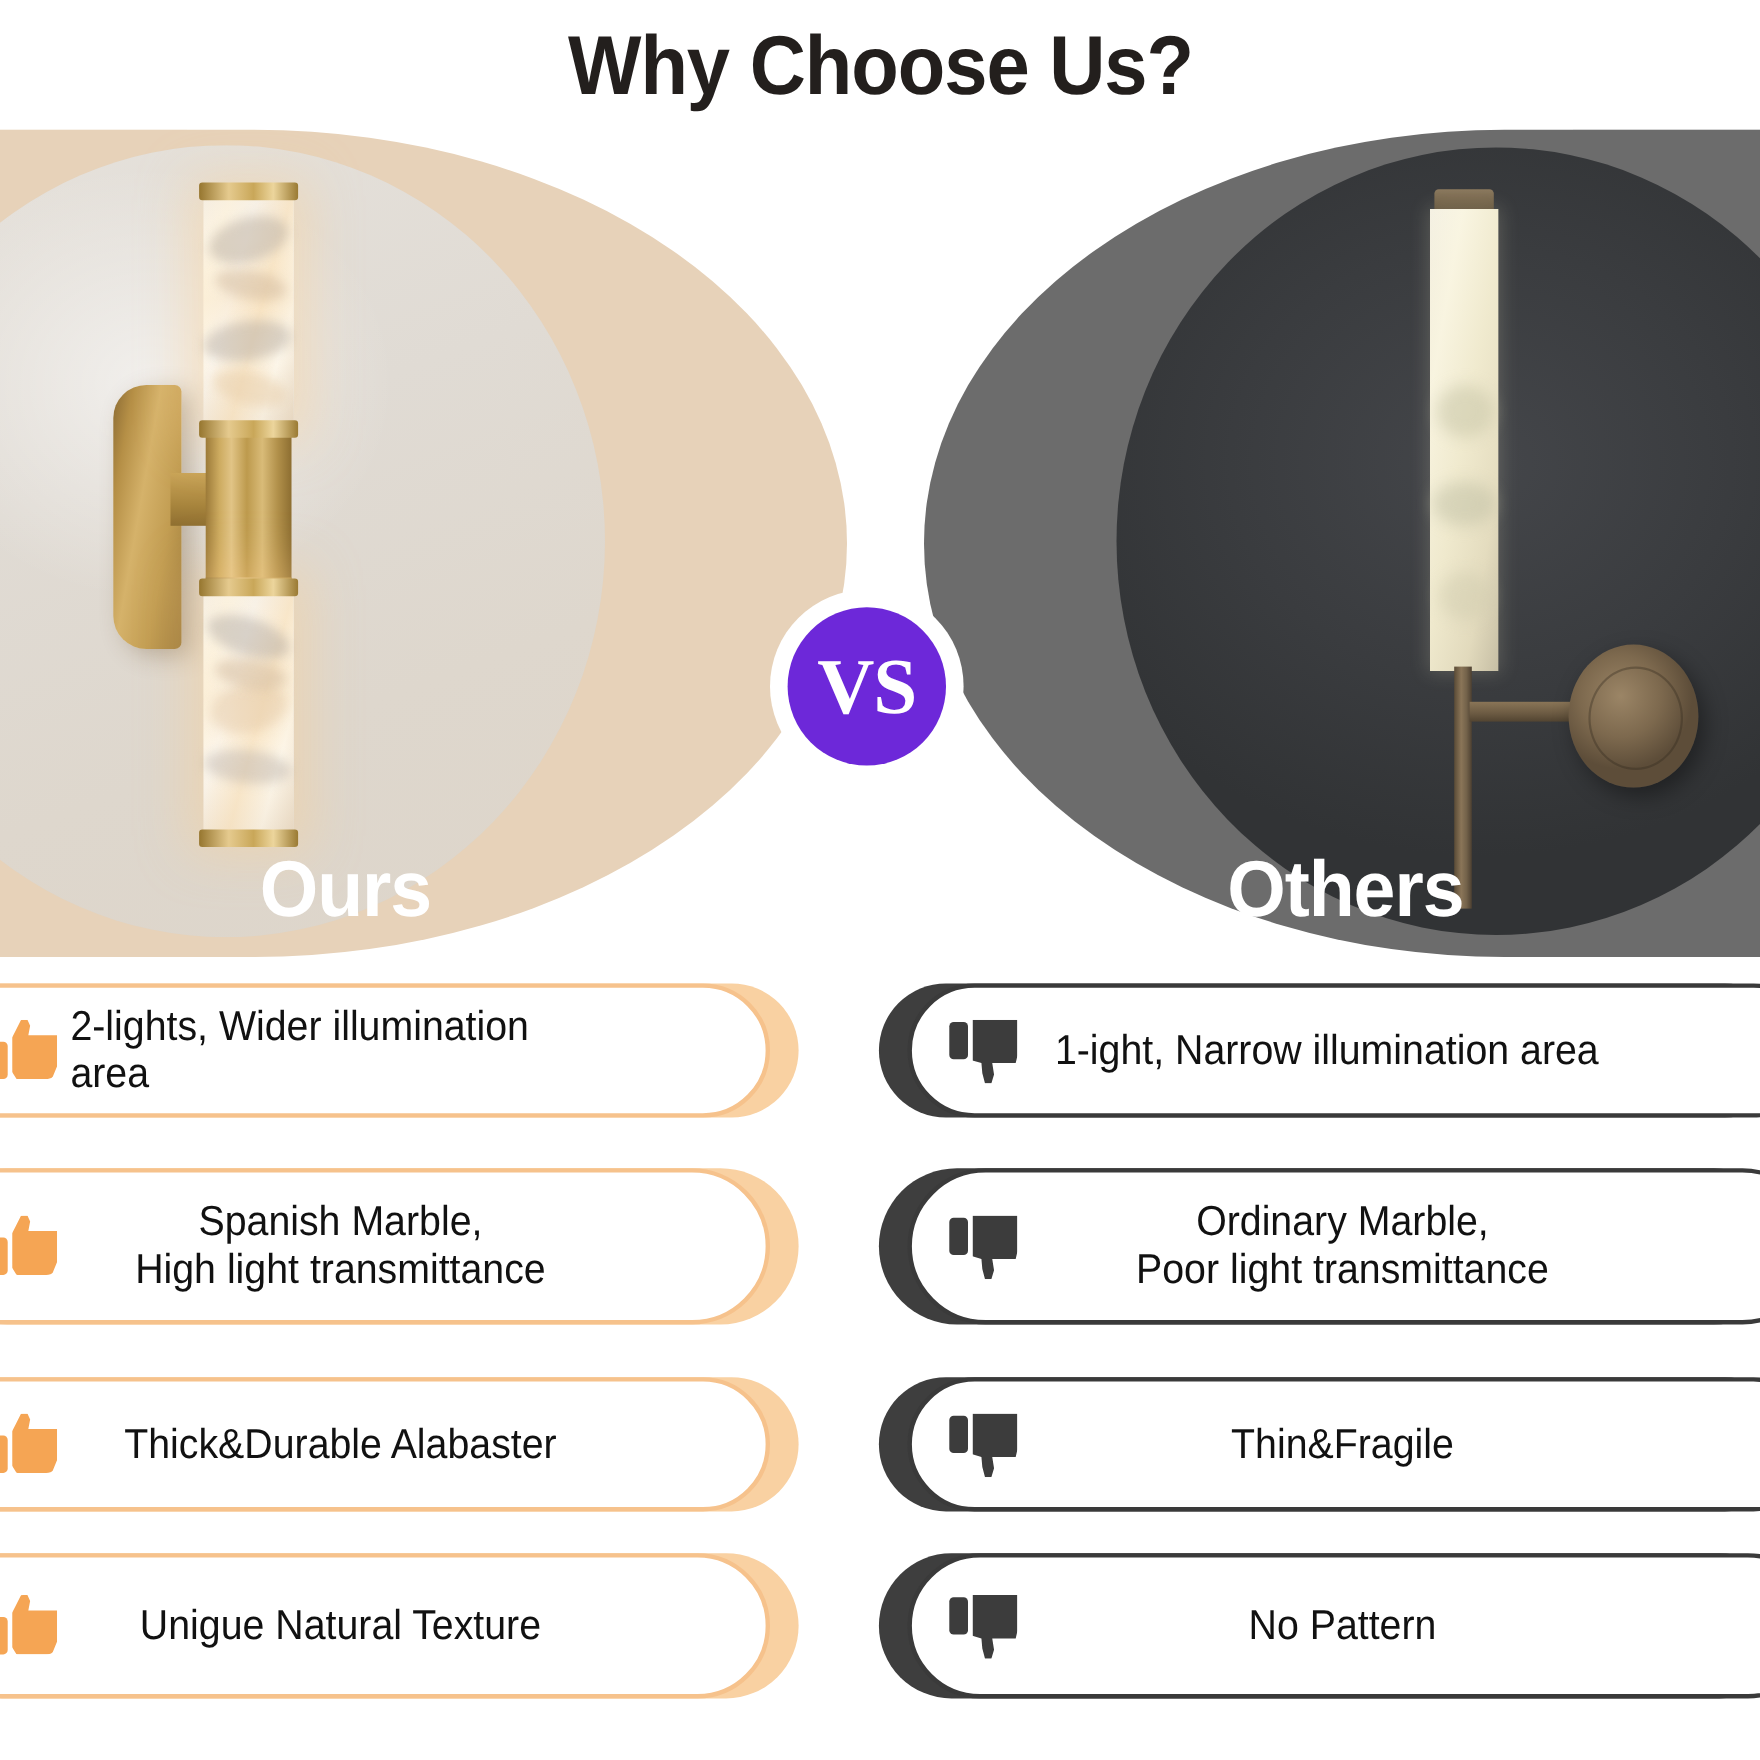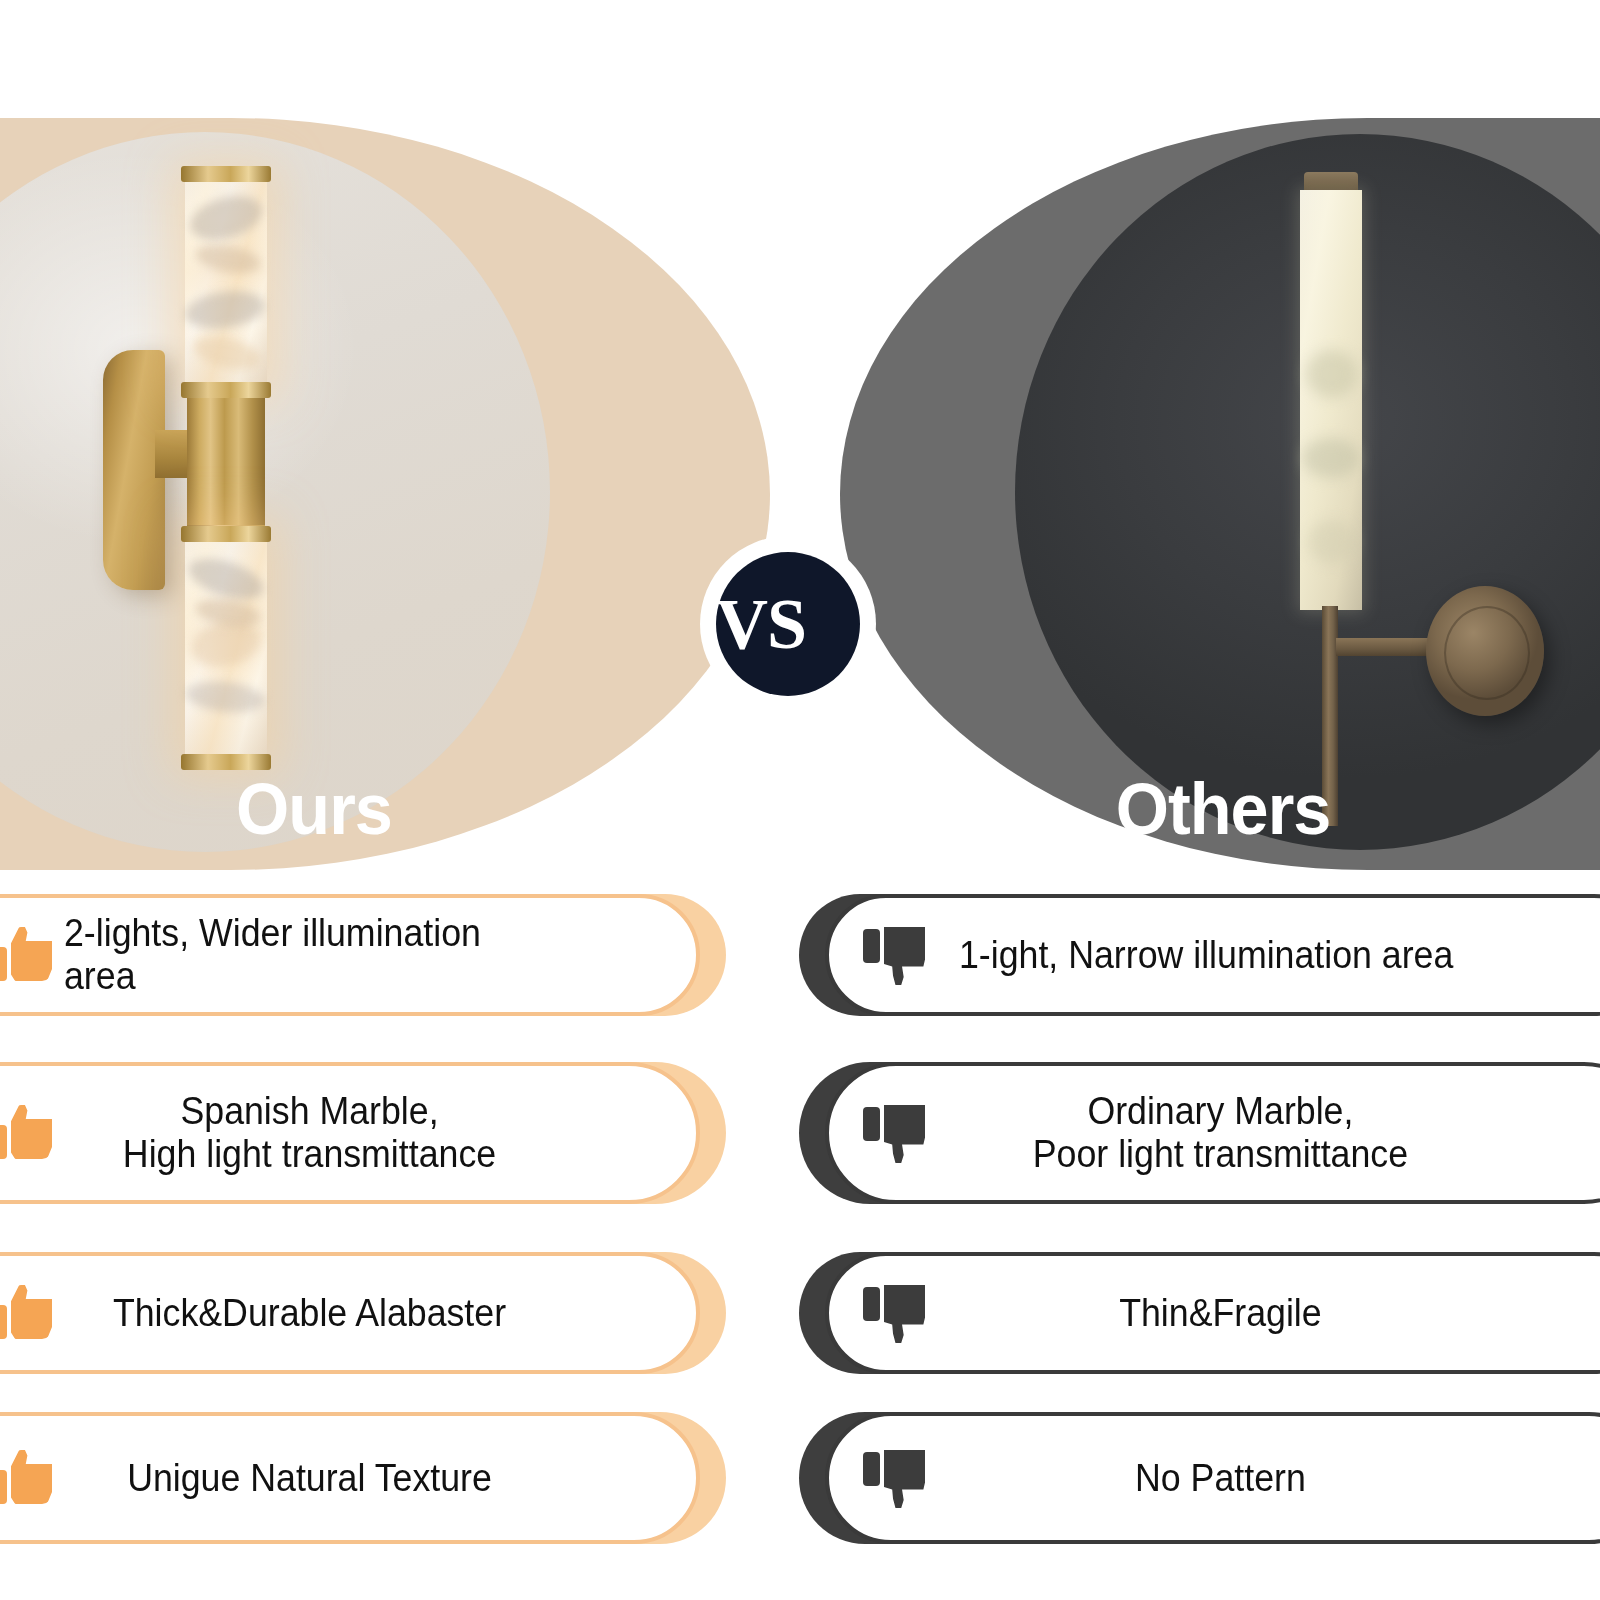--- a/index.html
+++ b/index.html
@@ -158,22 +158,22 @@
 
   
   .vs-badge {
     position:absolute; z-index:20; left:700px; top:418px;
     width:176px; height:176px; border-radius:50%;
     background:#ffffff;
     display:flex; align-items:center; justify-content:center;
   }
   .vs-inner {
     width:144px; height:144px; border-radius:50%;
-    background:#0f172a;
-    display:flex; align-items:center; 
+    background:#6d28d9;
+    display:flex; align-items:center; justify-content:center;
   }
   .vs-text {
     font-family:"Liberation Serif","DejaVu Serif",serif;
     color:#ffffff; font-size:72px; font-weight:bold; letter-spacing:-1px;
     line-height:1;
   }
 
   
   .features { position:absolute; top:880px; left:0; width:1600px; height:720px; z-index:10; }
 
@@ -233,20 +233,23 @@
   .thumb-down .hand {
     left:21px; top:4px; width:41px; height:58px; background:#3c3c3c;
     clip-path: polygon(0% 0%, 100% 0%, 100% 56%, 96% 68%, 44% 68%, 48% 86%, 42% 100%, 28% 100%, 22% 84%, 20% 68%, 0% 64%);
   }
 </style>
 </head>
 <body>
 
 <div id="page">
 
+  <div class="title-wrap">
+    <div class="title">Why Choose Us?</div>
+  </div>
 
   <div class="hero">
 
     <div class="blob blob-ours">
       <div class="blob-ours-sq"></div>
       <div class="inner-ours"></div>
 
       <div class="lamp-ours">
         <div class="o-backplate"></div>
         <div class="o-arm"></div>

